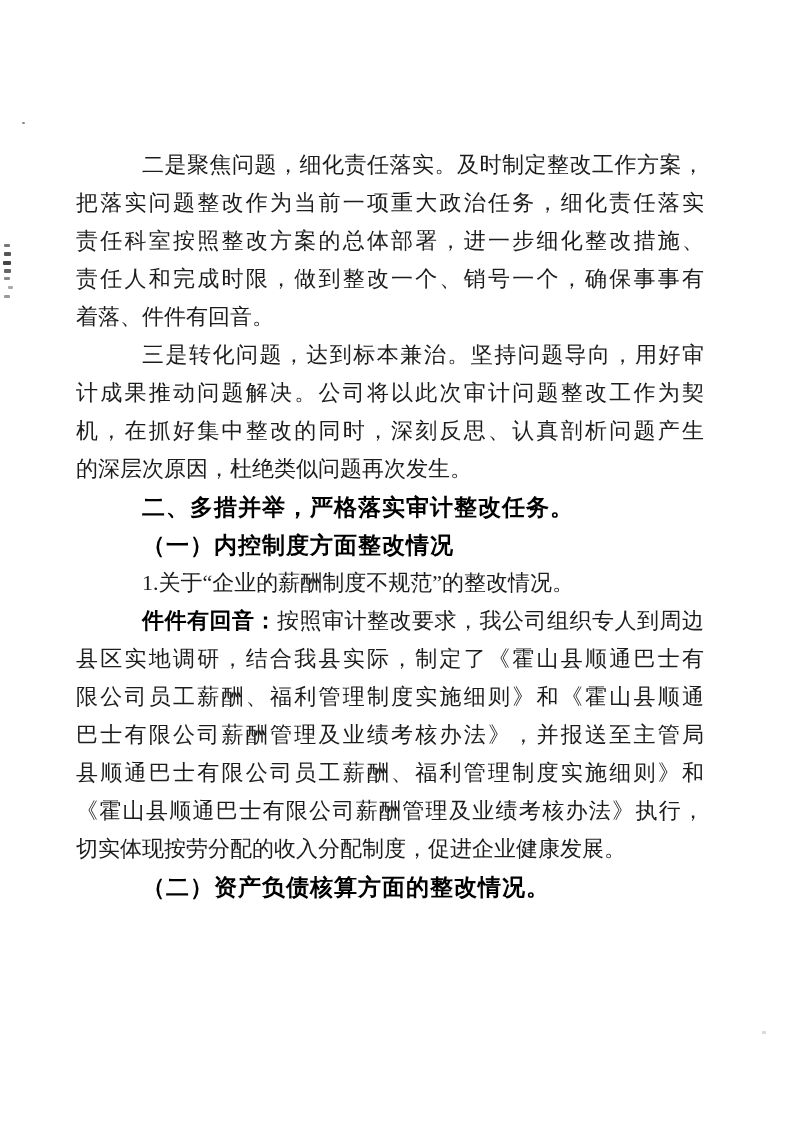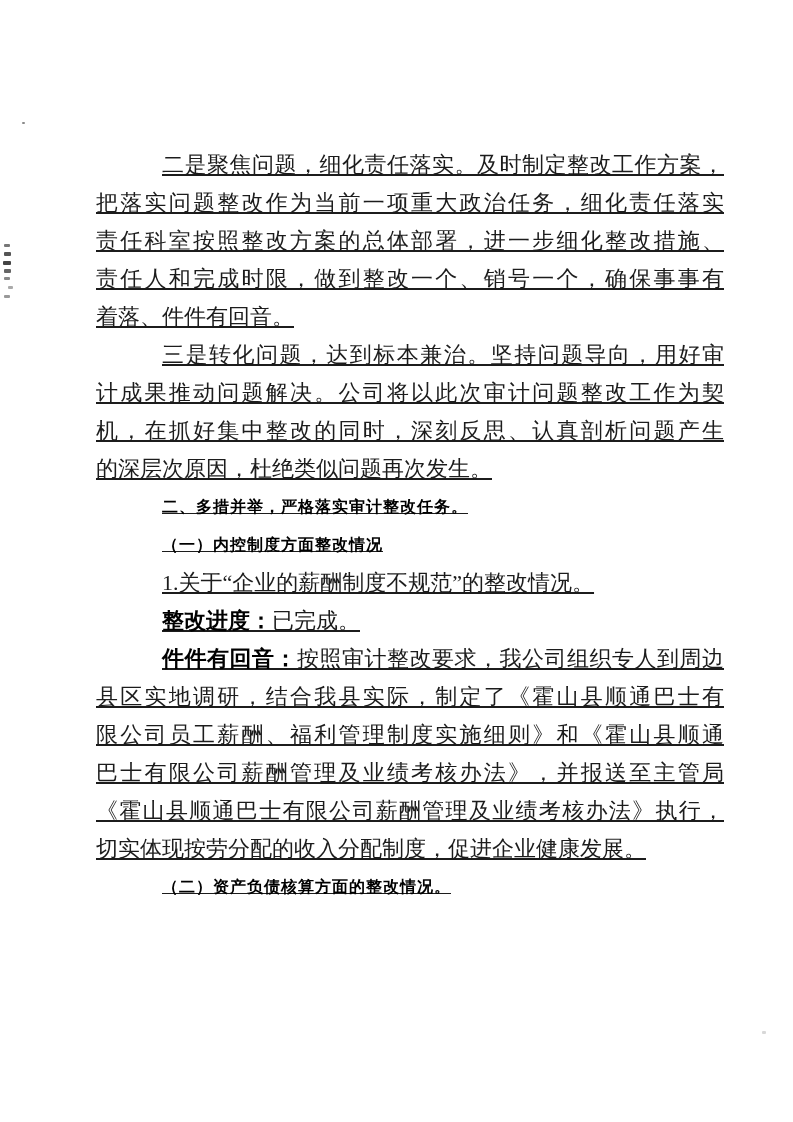--- a/index.html
+++ b/index.html
@@ -7,44 +7,43 @@
     width: 793px;
     height: 1122px;
     background: #ffffff;
     position: relative;
     overflow: hidden;
     font-family: "Liberation Serif", serif;
     color: #1c1c1c;
   }
   .doc {
     position: absolute;
-    left: 96px;
+    left: 76px;
     top: 146px;
     width: 628px;
     font-size: 22px;
     line-height: 38px;
-    text-decoration: underline;
   }
   .ln {
     height: 38px;
     text-align: justify;
     text-align-last: justify;
     white-space: normal;
     overflow: visible;
   }
   .ln.endline {
     text-align: center;
     text-align-last: left;
   }
   .ln.indent { padding-left: 66px; }
   .ln.heading {
     font-family: "Liberation Sans", sans-serif;
     font-weight: bold;
     color: #000000;
-    font-size: 16px;
+    font-size: 23px;
     text-align: left;
     text-align-last: left;
     letter-spacing: 1px;
   }
   .lbl {
     font-family: "Liberation Sans", sans-serif;
     font-weight: bold;
     color: #000000;
   }
   .artifact { position: absolute; border-radius: 1px; }
@@ -73,30 +72,28 @@
   <div class="ln">计成果推动问题解决。公司将以此次审计问题整改工作为契</div>
   <div class="ln">机，在抓好集中整改的同时，深刻反思、认真剖析问题产生</div>
   <div class="ln endline">的深层次原因，杜绝类似问题再次发生。</div>
 
   <div class="ln indent heading">二、多措并举，严格落实审计整改任务。</div>
 
   <div class="ln indent heading">（一）内控制度方面整改情况</div>
 
   <div class="ln indent endline">1.关于“企业的薪酬制度不规范”的整改情况。</div>
 
-  <div class="ln indent endline">
-    <span class="lbl">整改进度：</span><span>已完成。</span>
-  </div>
 
   <div class="ln indent">
     <span class="lbl">件件有回音：</span><span>按照审计整改要求，我公司组织专人到周边</span>
   </div>
   <div class="ln">县区实地调研，结合我县实际，制定了《霍山县顺通巴士有</div>
   <div class="ln">限公司员工薪酬、福利管理制度实施细则》和《霍山县顺通</div>
   <div class="ln">巴士有限公司薪酬管理及业绩考核办法》，并报送至主管局</div>
+  <div class="ln">县顺通巴士有限公司员工薪酬、福利管理制度实施细则》和</div>
   <div class="ln">《霍山县顺通巴士有限公司薪酬管理及业绩考核办法》执行，</div>
   <div class="ln endline">切实体现按劳分配的收入分配制度，促进企业健康发展。</div>
 
   <div class="ln indent heading">（二）资产负债核算方面的整改情况。</div>
 
 </div>
 
 <div class="artifact a1"></div>
 <div class="artifact a2"></div>
 <div class="artifact a3"></div>

